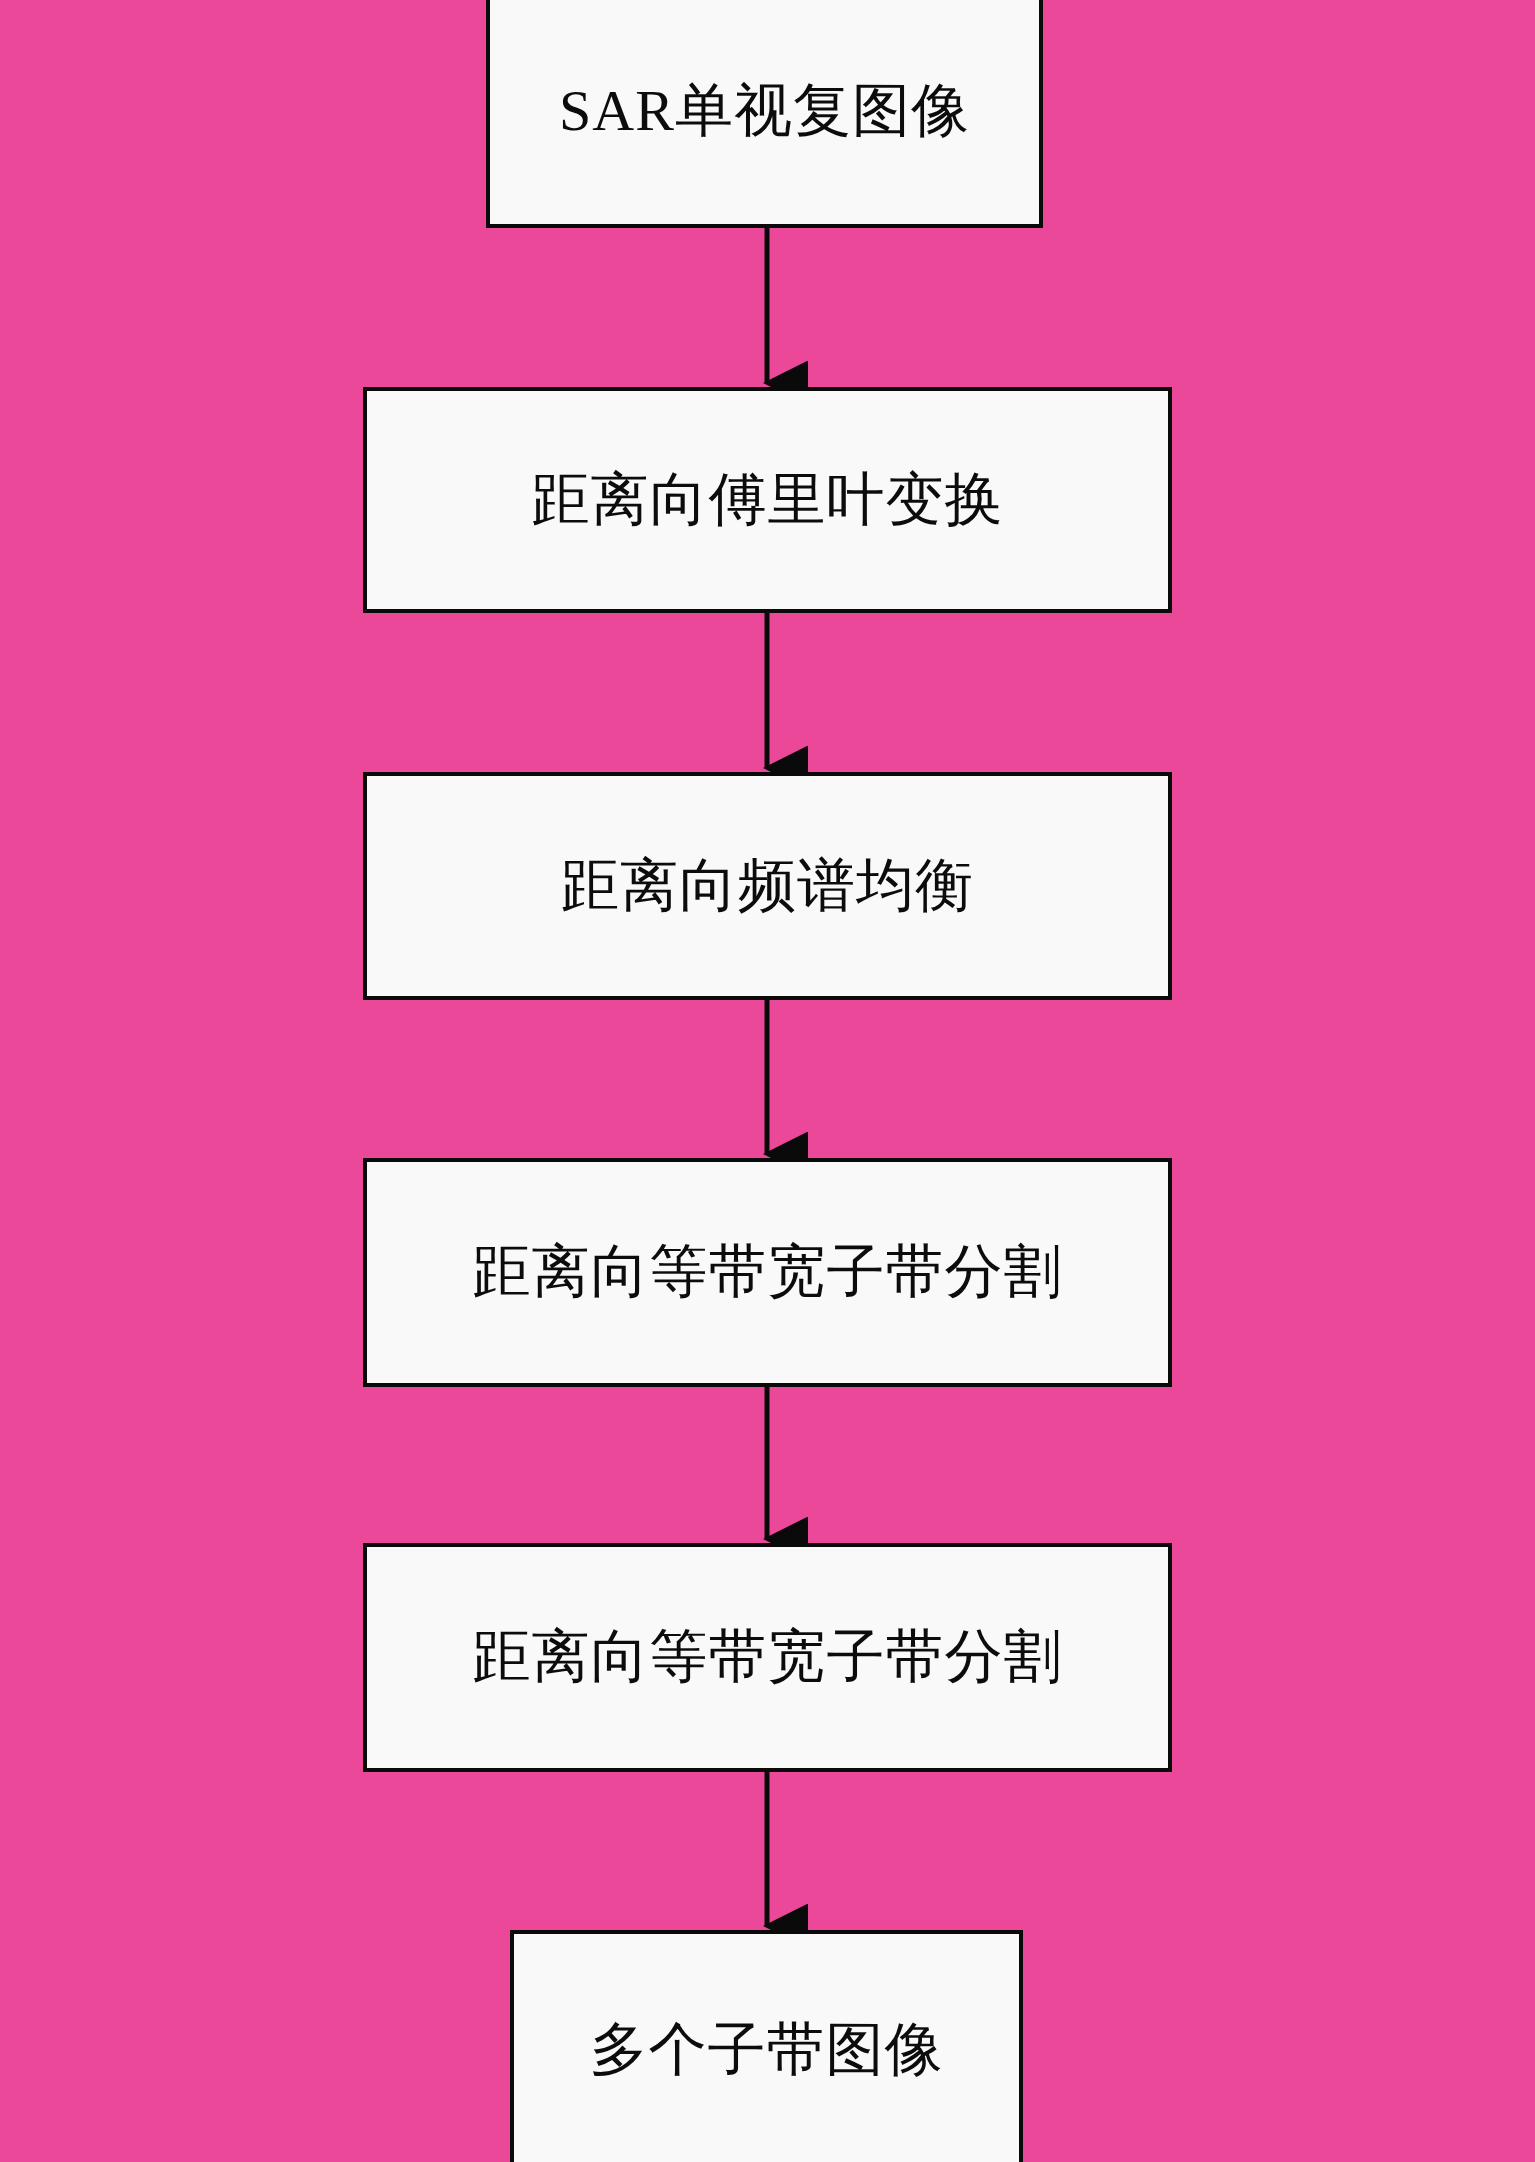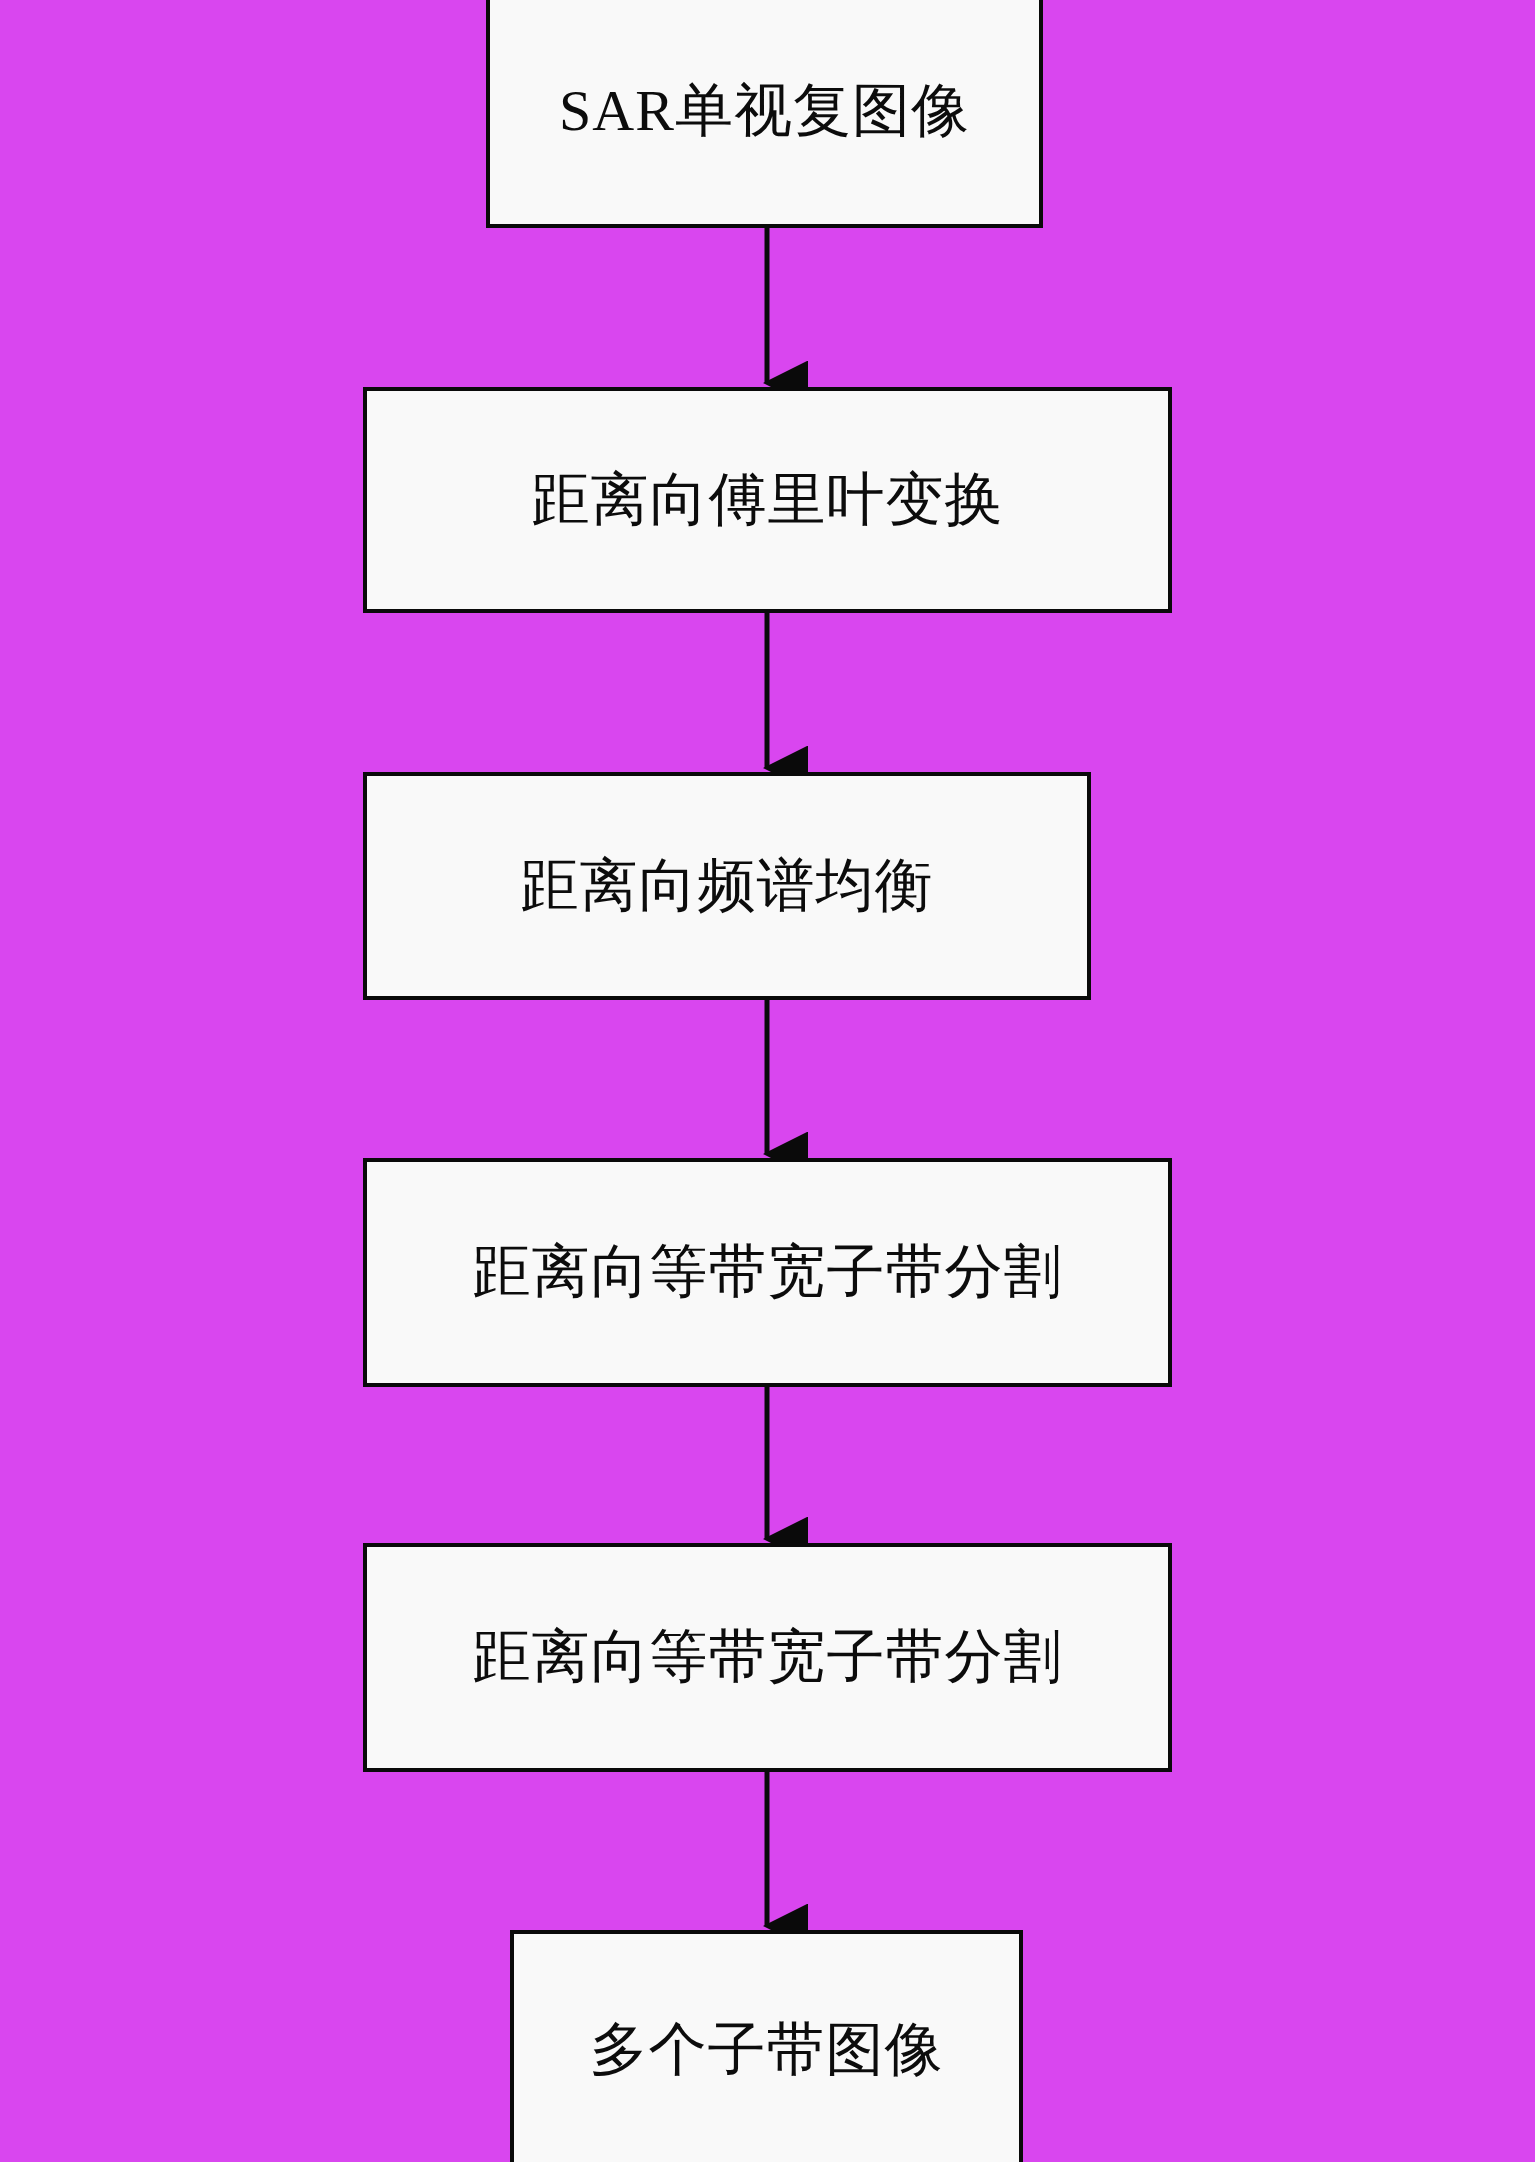--- a/index.html
+++ b/index.html
@@ -12,21 +12,21 @@
     height: 2162px;
     background: #f7f7f7;
     font-family: "Liberation Serif", "DejaVu Serif", serif;
     overflow: hidden;
   }
 
   #flowchart {
     position: relative;
     width: 1535px;
     height: 2162px;
-    background: #d946ef;
+    background: #ec4899;
   }
 
   .node {
     position: absolute;
     box-sizing: border-box;
     background: #f9f9f9;
     border: 4px solid #0a0a0a;
     display: flex;
     align-items: center;
     justify-content: center;
@@ -39,21 +39,21 @@
     line-height: 1.15;
     color: #0c0c0c;
     letter-spacing: 1px;
     white-space: nowrap;
     font-weight: 400;
   }
 
   
   #node-1 { left: 486px; top: -6px;   width: 557px; height: 234px; }
   #node-2 { left: 363px; top: 387px;  width: 809px; height: 226px; }
-  #node-3 { left: 363px; top: 772px;  width: 728px; height: 228px; }
+  #node-3 { left: 363px; top: 772px;  width: 809px; height: 228px; }
   #node-4 { left: 363px; top: 1158px; width: 809px; height: 229px; text-align: right; }
   #node-5 { left: 363px; top: 1543px; width: 809px; height: 229px; }
   #node-6 { left: 510px; top: 1930px; width: 513px; height: 240px; }
 
   
   .connector {
     position: absolute;
     left: 0;
     top: 0;
     width: 1535px;

